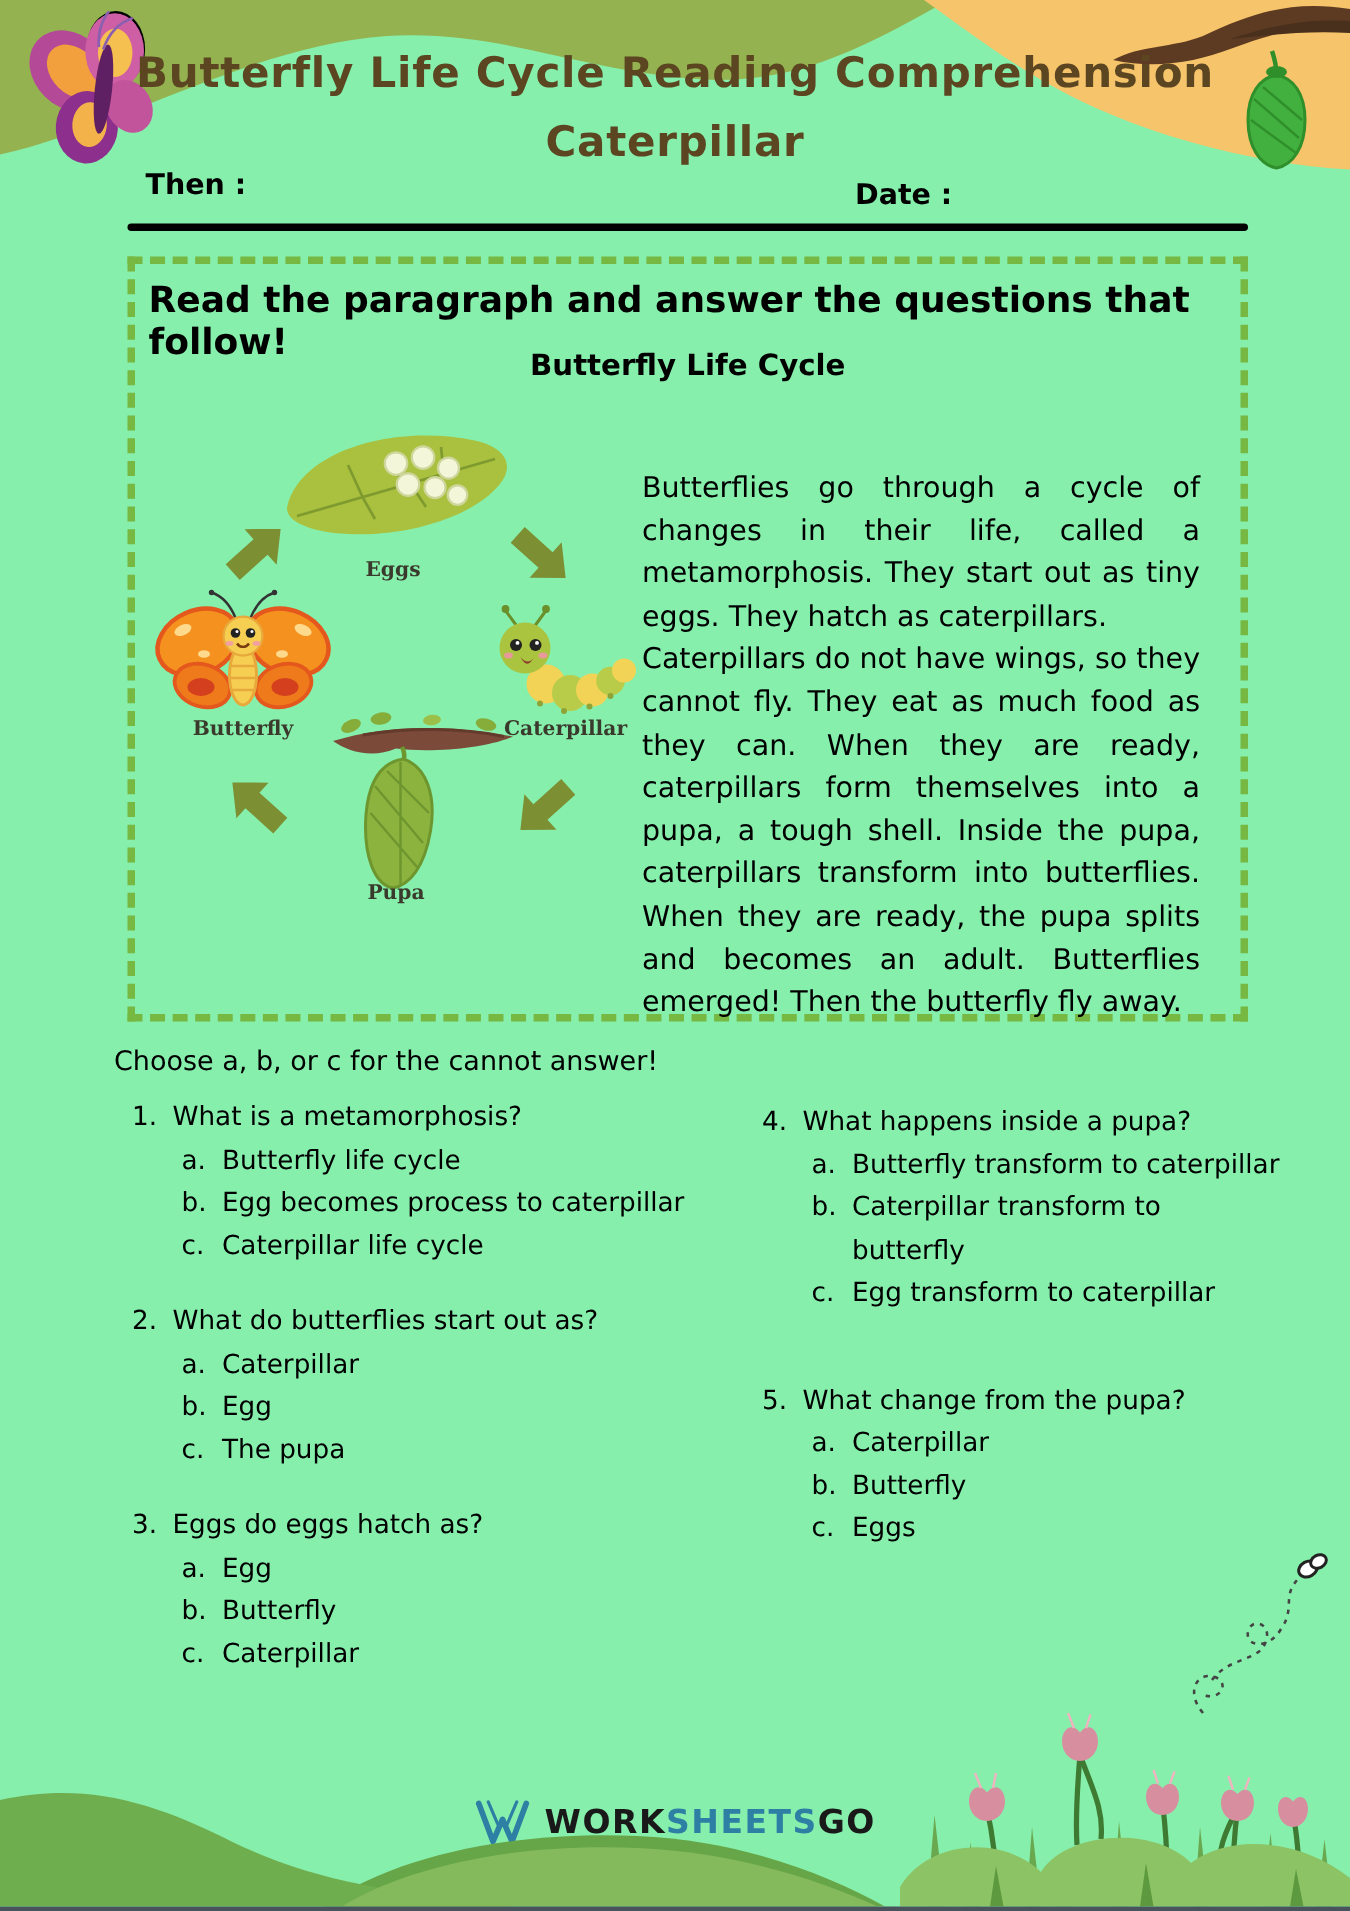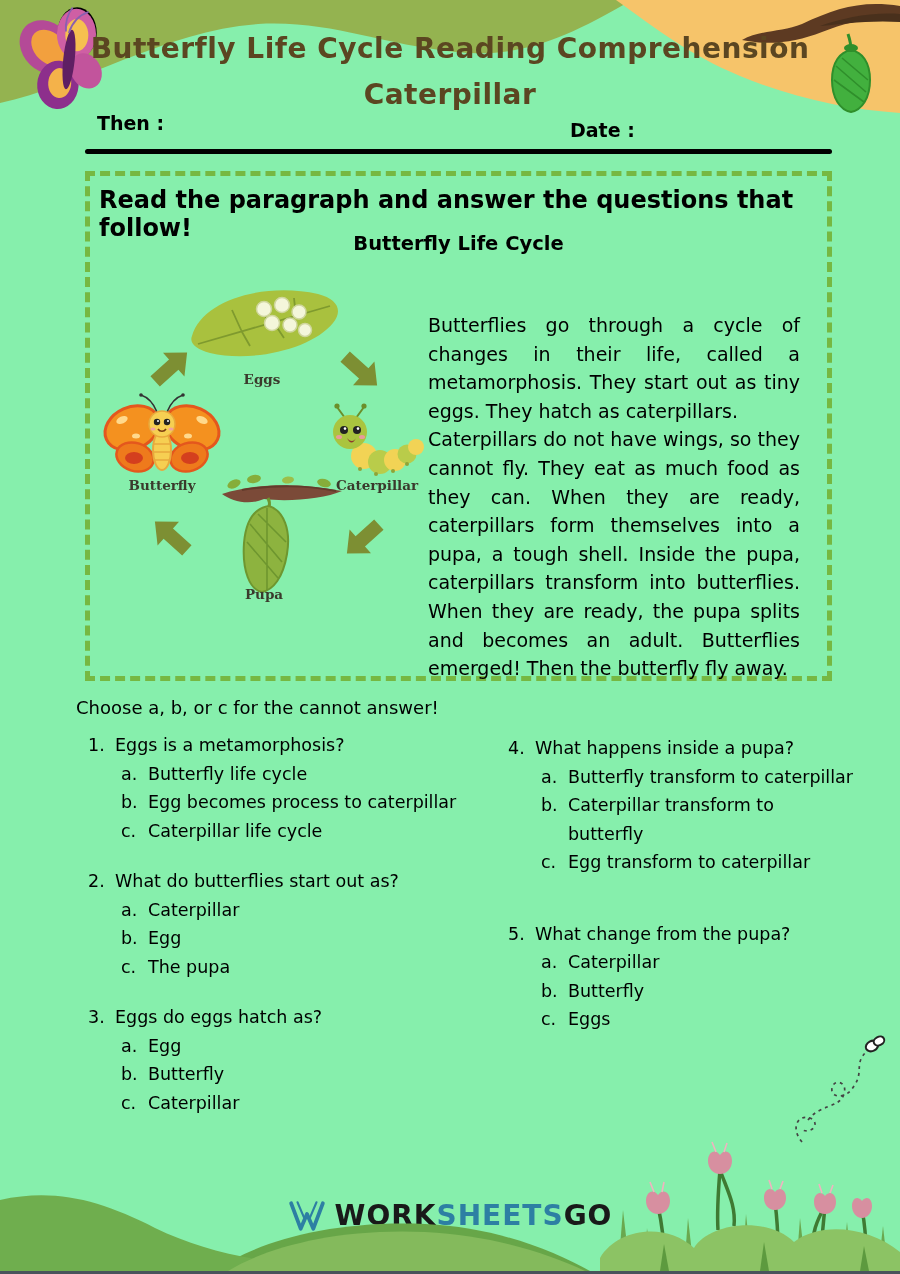--- a/index.html
+++ b/index.html
@@ -32,21 +32,21 @@
   .q-gap{margin-top:43px;}
   .q-line{display:flex;}
   .q-num{flex:none;width:27px;}
   .q-text{flex:1;}
   .opts{padding-left:33px;}
   .opt{display:flex;}
   .opt-letter{flex:none;width:27px;}
   .opt-text{flex:1;}
   .footer-logo{position:absolute;top:1199px;left:0;width:100%;display:flex;
                justify-content:center;align-items:center;gap:9px;}
-  .logo-text{font-size:28px;font-weight:bold;letter-spacing:1px;color:#191919;text-align:right;}
+  .logo-text{font-size:22px;font-weight:bold;letter-spacing:1px;color:#191919;text-align:right;}
   .logo-accent{color:#2d7fa3;}
   .hills-svg{position:absolute;left:0;bottom:3px;}
   .veg-svg{position:absolute;right:0;bottom:3px;}
   .bee-svg{position:absolute;left:792px;top:1030px;}
   .bottom-strip{position:absolute;left:0;bottom:0;width:100%;height:3px;background:#49535b;z-index:40;}
 </style>
 </head>
 <body>
 
 <div class="page">
@@ -190,21 +190,21 @@
       <p>Caterpillars do not have wings, so they cannot fly. They eat as much food as they can. When they are ready, caterpillars form themselves into a pupa, a tough shell. Inside the pupa, caterpillars transform into butterflies. When they are ready, the pupa splits and becomes an adult. Butterflies emerged! Then the butterfly fly away.</p>
     </div>
   </div>
 
   <div class="choose">Choose a, b, or c for the cannot answer!</div>
 
   <div class="qcol qcol-left">
     <div class="q">
       <div class="q-line">
         <span class="q-num">1.</span>
-        <span class="q-text">Eggs is a metamorphosis?</span>
+        <span class="q-text">What is a metamorphosis?</span>
       </div>
       <div class="opts">
         <div class="opt">
             <span class="opt-letter">a.</span>
             <span class="opt-text">Butterfly life cycle</span>
           </div>
         <div class="opt">
             <span class="opt-letter">b.</span>
             <span class="opt-text">Egg becomes process to caterpillar</span>
           </div>

